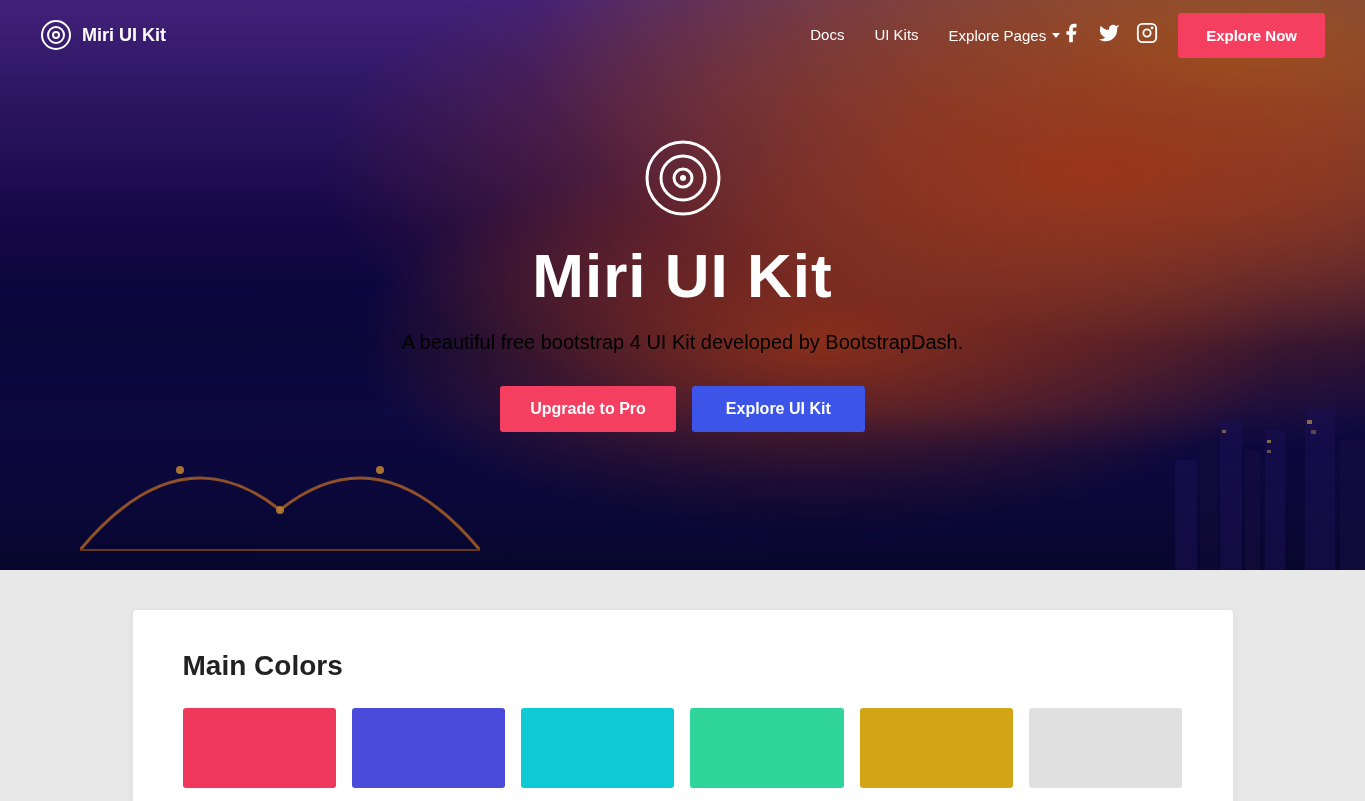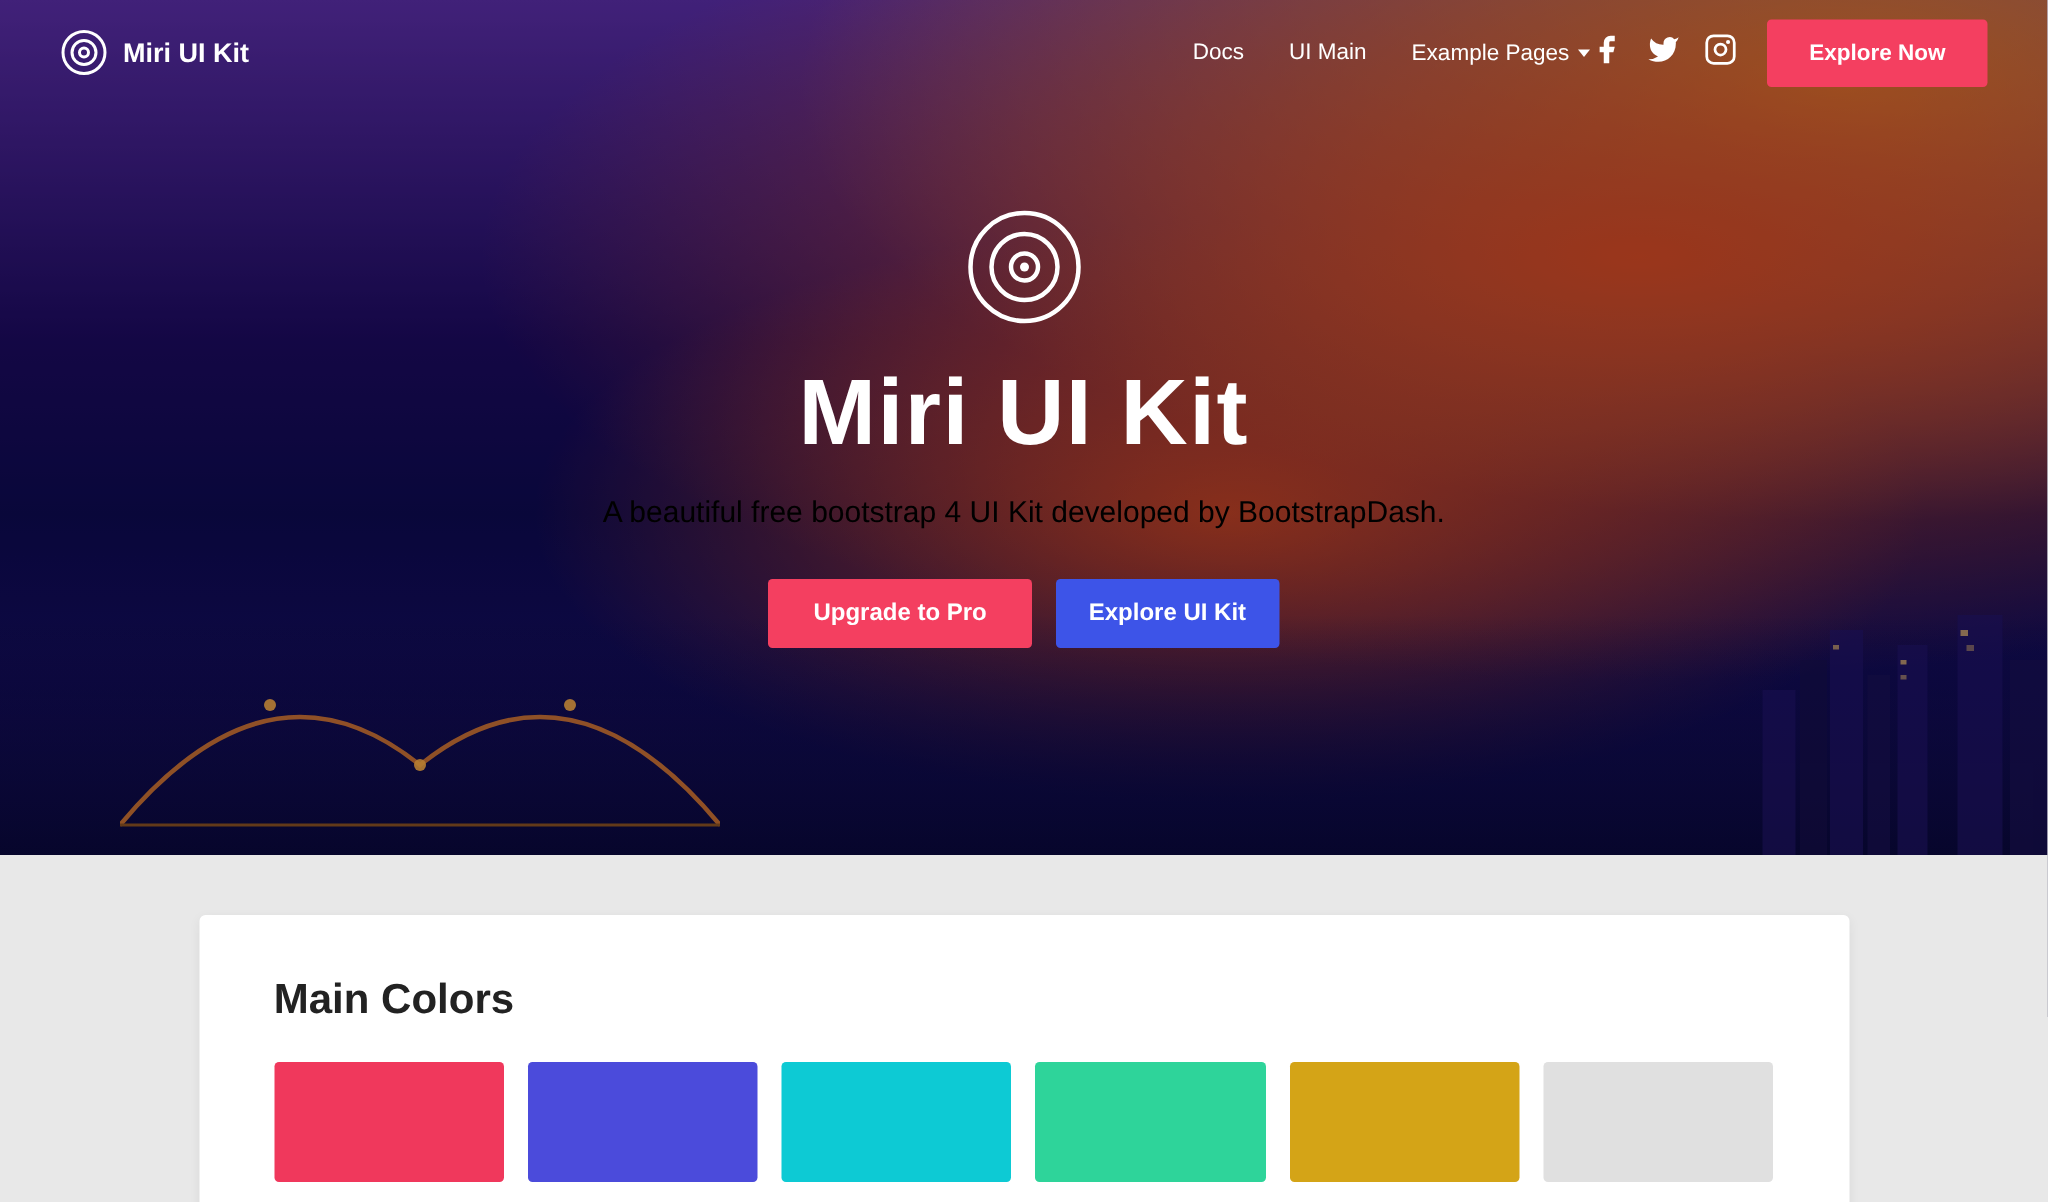--- a/index.html
+++ b/index.html
@@ -147,21 +147,21 @@
       padding: 14px 30px;
       font-size: 16px;
       font-weight: 600;
       cursor: pointer;
       border-radius: 3px;
     }
     .btn-explore {
       background: #3d54e8;
       color: #fff;
       border: none;
-      padding: 14px 22px;
+      padding: 14px 34px;
       font-size: 16px;
       font-weight: 600;
       cursor: pointer;
       border-radius: 3px;
     }
 
     
     .hero-bottom-scene {
       position: absolute;
       bottom: 0;
@@ -230,24 +230,24 @@
       <circle cx="16" cy="16" r="14" stroke="white" stroke-width="2" fill="none"></circle>
       <circle cx="16" cy="16" r="8" stroke="white" stroke-width="2" fill="none"></circle>
       <circle cx="16" cy="16" r="3" stroke="white" stroke-width="2" fill="none"></circle>
     </svg>
     <span>Miri UI Kit</span>
   </a>
 
   <div class="navbar-right">
     <ul class="navbar-nav">
       <li><a href="#">Docs</a></li>
-      <li><a href="#">UI Main</a></li>
+      <li><a href="#">UI Kits</a></li>
       <li>
         <span class="dropdown">
-          <span>Example Pages</span>
+          <span>Explore Pages</span>
           <span class="chevron-down"></span>
         </span>
       </li>
     </ul>
 
     <div class="navbar-social">
 
       <a href="#">
         <svg viewBox="0 0 24 24" xmlns="http://www.w3.org/2000/svg">
           <path d="M18 2h-3a5 5 0 0 0-5 5v3H7v4h3v8h4v-8h3l1-4h-4V7a1 1 0 0 1 1-1h3z" fill="white"></path>

